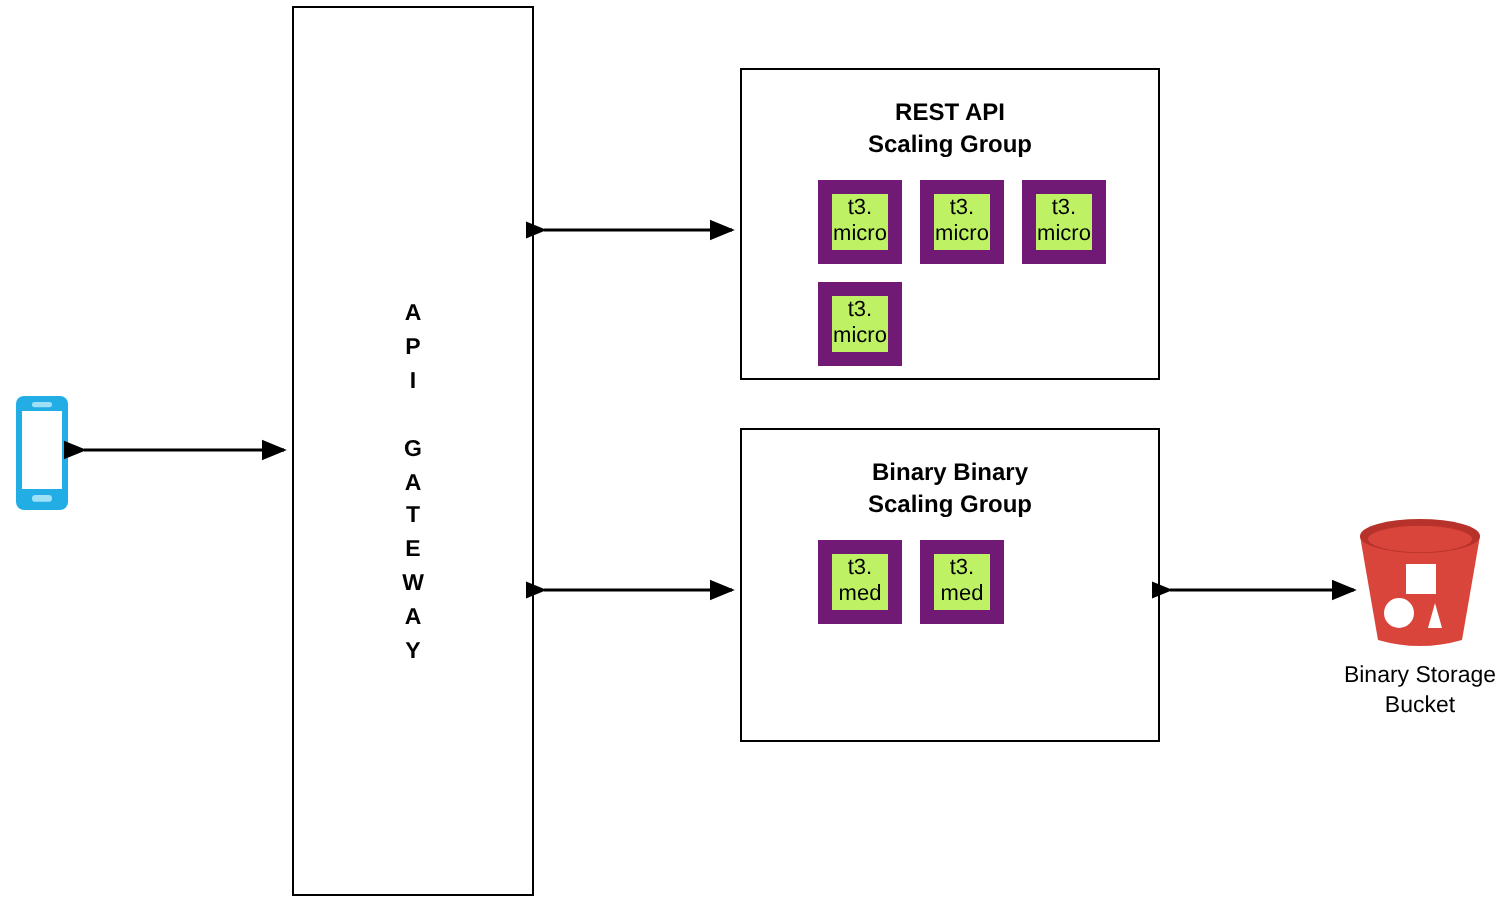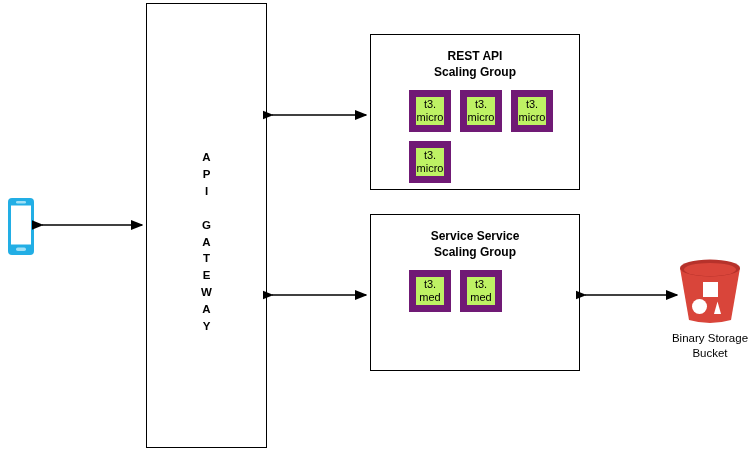--- a/index.html
+++ b/index.html
@@ -216,21 +216,21 @@
       </marker>
       <marker id="ah-r3" markerWidth="9" markerHeight="9" refX="8" refY="4.5" orient="auto">
         <path d="M9,4.5 L0,0.8 L0,8.2 Z" fill="#000000"></path>
       </marker>
     </defs>
     <line x1="9" y1="11" x2="103" y2="11" stroke="#000000" stroke-width="1.4" marker-start="url(#ah-l3)" marker-end="url(#ah-r3)"></line>
   </svg>
 
   <div id="binary-group" class="box">
     <div class="group-title">
-      <span>Service Service</span>
+      <span>Binary Binary</span>
       <span>Scaling Group</span>
     </div>
     <div class="instances">
       <div class="instance">
         <span>t3.</span>
         <span>med</span>
       </div>
       <div class="instance">
         <span>t3.</span>
         <span>med</span>

